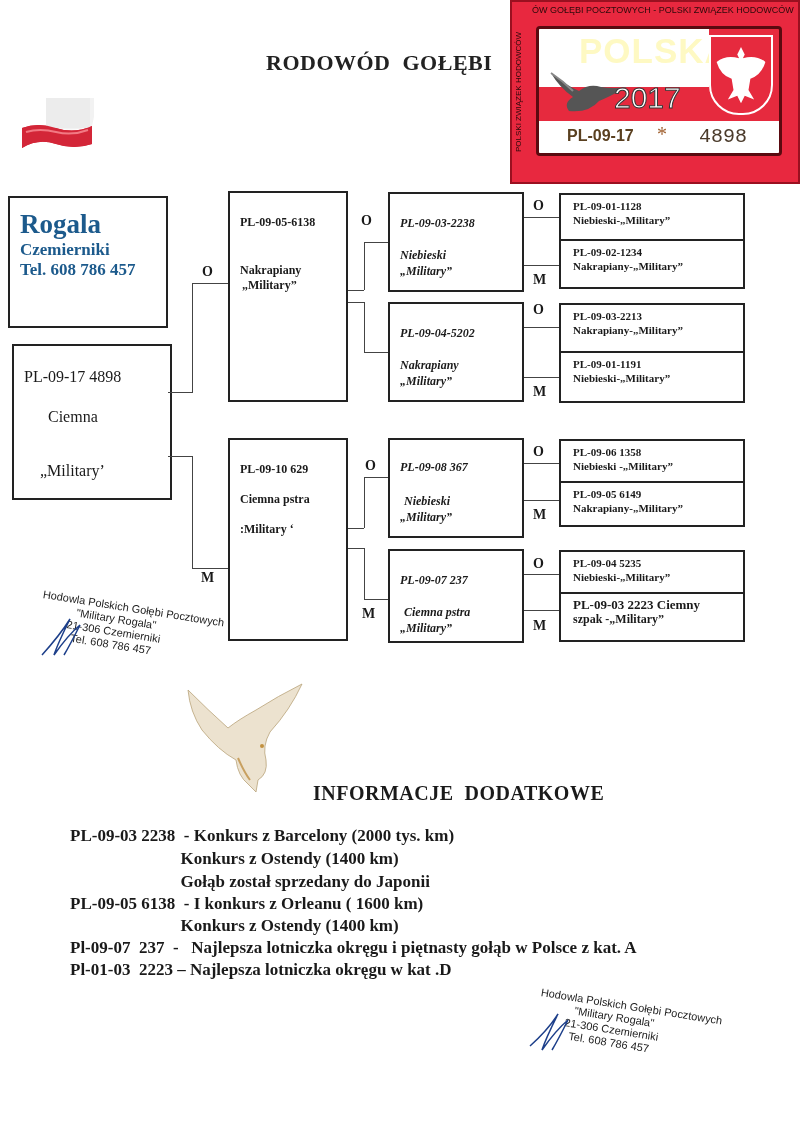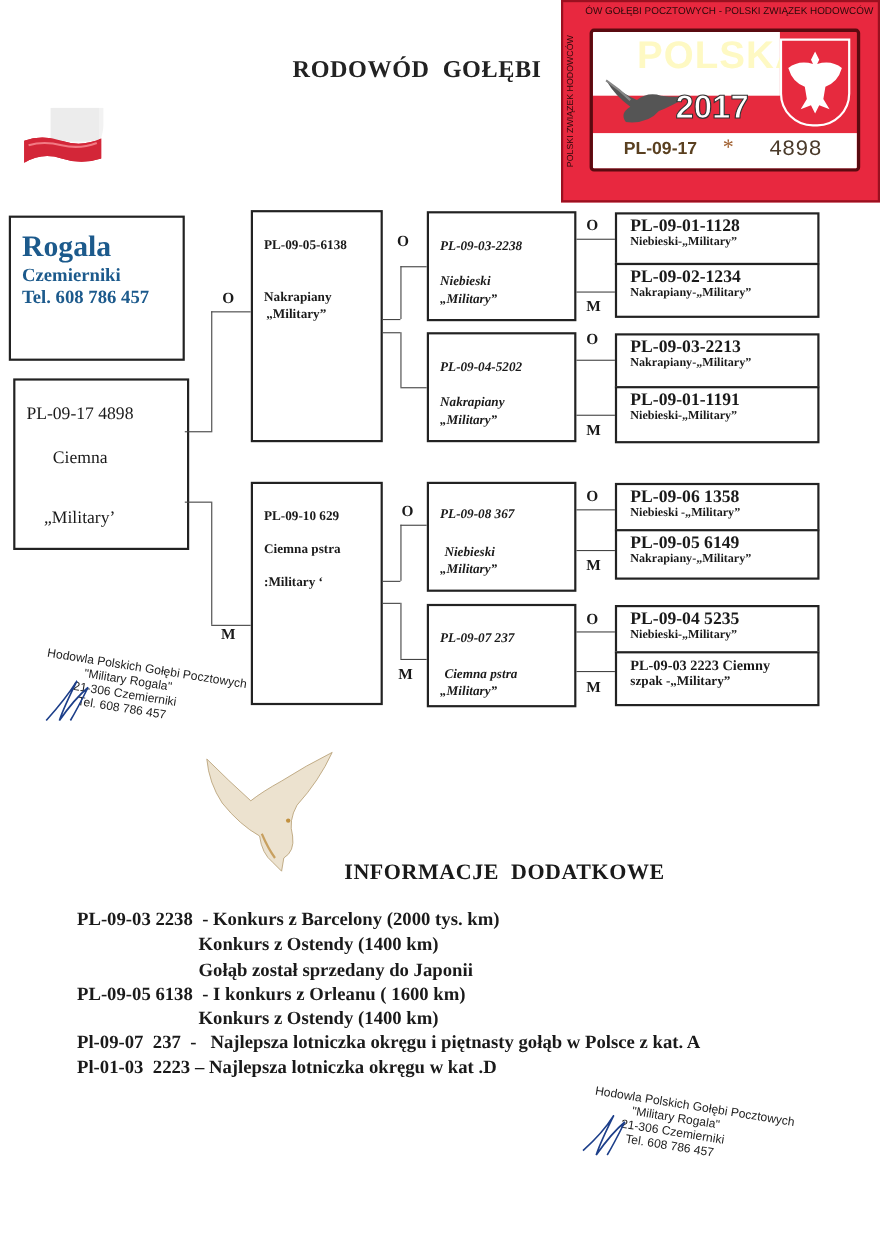--- a/index.html
+++ b/index.html
@@ -8,21 +8,21 @@
   .abs { position: absolute; }
   .title { left: 266px; top: 50px; font-size: 22px; font-weight: bold; letter-spacing: 0.5px; white-space: pre; color: #222; }
   
   .flag { left: 18px; top: 98px; width: 76px; height: 62px; }
   
   .card { left: 510px; top: 0; width: 290px; height: 184px; background: #e8283f; border: 2px solid #9a1020; }
   .card-inner { position:absolute; left: 24px; top: 24px; width: 246px; height: 130px; background:#e62a3e; border: 3px solid #5a0a10; border-radius: 4px; overflow:hidden;}
   .card-white-top { position:absolute; left:0; top:0; width:170px; height:58px; background:#fff; }
   .card-white-bottom { position:absolute; left:0; top:92px; width:100%; height:38px; background:#fff; }
   .card-polska { position:absolute; left:40px; top:2px; font-family:"Liberation Sans", sans-serif; font-weight:bold; font-size:35px; color:#fef9c3; letter-spacing:1px; }
-  .card-year { position:absolute; left:75px; top:52px; font-family:"Liberation Sans", sans-serif; font-weight:bold; font-size:30px; color:#fff; -webkit-text-stroke: 1px #333; }
+  .card-year { position:absolute; left:75px; top:52px; font-family:"Liberation Sans", sans-serif; font-weight:normal; font-size:30px; color:#fff; -webkit-text-stroke: 1px #333; }
   .card-num { position:absolute; left:28px; top:98px; font-family:"Liberation Sans", sans-serif; font-weight:bold; font-size:16px; color:#5a4020; }
   .card-star { position:absolute; left:118px; top:94px; font-size:20px; color:#a06030; }
   .card-ring { position:absolute; left:160px; top:96px; font-family:"Liberation Mono", monospace; font-size:20px; color:#4a3a2a; }
   .card-eagle { position:absolute; right:6px; top:6px; width:64px; height:80px; background:#e62a3e; border:2px solid #fff; border-radius:0 0 30px 30px; }
   .card-bottom { position:absolute; left:0; width:100%; top:156px; text-align:center; font-family:"Liberation Sans", sans-serif; font-weight:bold; font-size:13px; color:#2a0a0a; letter-spacing:0px; }
   .card-top-text { position:absolute; left:20px; top:3px; width:250px; text-align:center; font-family:"Liberation Sans", sans-serif; font-size:9px; color:#2a0a0a; white-space:nowrap; }
   .card-left-text { position:absolute; left:2px; top:150px; transform-origin: 0 0; transform: rotate(-90deg); font-family:"Liberation Sans", sans-serif; font-size:8px; color:#2a0a0a; white-space:nowrap; }
   .pigeon { position:absolute; left:10px; top:38px; width:80px; height:50px; }
 
   
@@ -30,21 +30,21 @@
   .owner { left: 8px; top: 196px; width: 160px; height: 132px; padding: 10px 10px; font-family: "Liberation Serif", serif; color: #1c5a8c; font-weight: bold; }
   .owner .l1 { font-size: 27px; line-height: 32px; }
   .owner .l2 { font-size: 17px; line-height: 20px; }
   .bird-main { left: 12px; top: 344px; width: 160px; height: 156px; font-size: 16px; }
   .bird-main .t { position:absolute; left:10px; }
   .gen1 { width: 120px; font-weight: bold; font-size: 12px; }
   .gen1 .t { position:absolute; left: 10px; }
   .gen2 { width: 136px; font-weight: bold; font-size: 12px; }
   .gen2 .t { position:absolute; left: 10px; font-style: italic; }
   .gen3 { width: 186px; height: 48px; font-weight: bold; padding: 4px 12px; line-height: 14px; }
-  .gen3 .id { font-size: 16px; display:block; }
+  .gen3 .id { font-size: 11px; display:block; }
   .gen3 .desc { font-size: 11px; display:block; }
   .lbl { font-weight: bold; font-size: 14px; }
   .line-h { height: 1px; background: #444; }
   .line-v { width: 1px; background: #444; }
 
   
   .info-title { left: 313px; top: 782px; font-size: 20px; font-weight: bold; letter-spacing: 0.5px; white-space: pre; }
   .info-row { font-size: 17px; font-weight: bold; white-space: pre; }
   .stamp { font-family: "Liberation Sans", sans-serif; font-size: 11px; color: #222; transform: rotate(9deg); transform-origin: 0 0; line-height: 13px; }
   .stamp .s { display:block; white-space: nowrap; }

